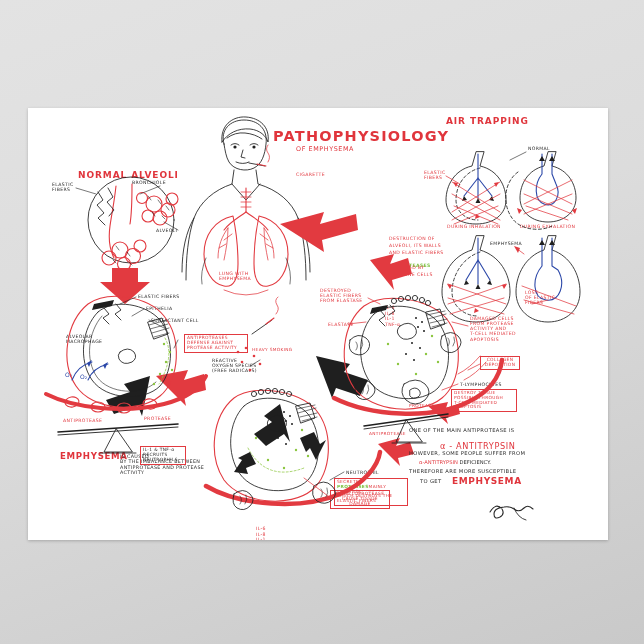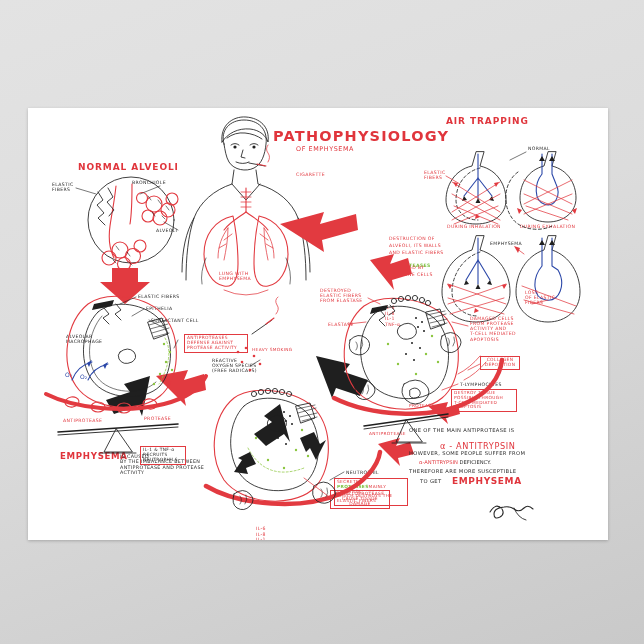--- a/index.html
+++ b/index.html
@@ -30,21 +30,21 @@
 </style>
 </head>
 <body>
 
 <div id="stage">
   <div id="poster">
 
     <div class="t ttl" style="left:245px;top:20px;">PATHOPHYSIOLOGY</div>
     <div class="t sub" style="left:268px;top:38px;">OF EMPHYSEMA</div>
 
-    <div class="t hd" style="left:50px;top:54px;">NORMAL ALVEOLI</div>
+    <div class="t hd" style="left:50px;top:62px;">NORMAL ALVEOLI</div>
     <div class="t lb" style="left:24px;top:74px;">ELASTIC
 FIBERS</div>
     <div class="t lb" style="left:104px;top:72px;">BRONCHIOLE</div>
     <div class="t lb" style="left:128px;top:120px;">ALVEOLI</div>
 
     <svg width="580" height="432">
 
       <circle cx="103" cy="112" r="43" class="s-k"></circle>
 
       <path class="s-r" d="M88 78 C86 96 84 104 82 118 C80 132 82 142 86 150"></path>

